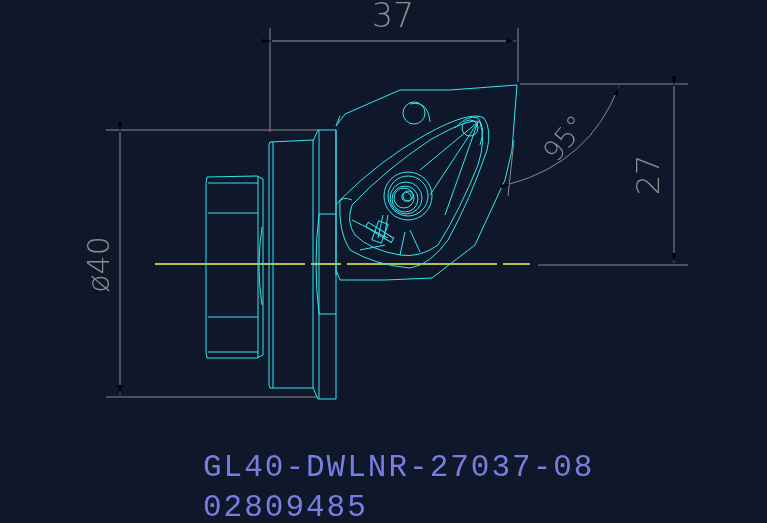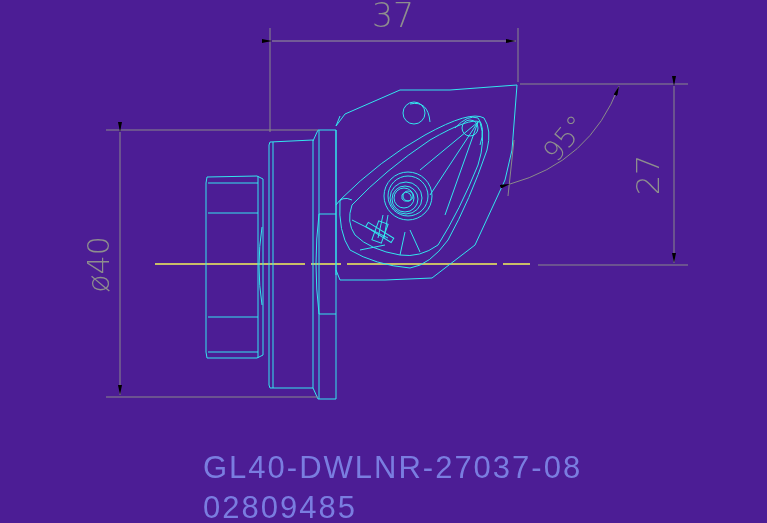--- a/index.html
+++ b/index.html
@@ -1,18 +1,18 @@
 <!DOCTYPE html>
 <html><head>
 <meta charset="utf-8">
 <style>
   html,body{margin:0;padding:0;background:#fcfdfb;}
-  #canvas{position:relative;width:767px;height:523px;overflow:hidden;background:#4c1d95;}
+  #canvas{position:relative;width:767px;height:523px;overflow:hidden;background:#0f172a;}
   svg{position:absolute;left:0;top:0;}
-  .lbl{position:absolute;font-family:Liberation Sans, sans-serif;color:#7a7de0;font-size:31px;letter-spacing:2px;font-weight:normal;white-space:nowrap;}
+  .lbl{position:absolute;font-family:Liberation Mono, monospace;color:#7a7de0;font-size:31px;letter-spacing:2px;font-weight:normal;white-space:nowrap;}
   .dim{position:absolute;font-family:"DejaVu Sans",sans-serif;color:#8e8e8e;font-size:30px;white-space:nowrap;}
 </style>
 </head>
 <body>
 
 <div id="canvas">
 <svg width="767" height="523" viewBox="0 0 767 523">
   <defs>
     <marker id="arr" viewBox="0 0 10 4" refX="10" refY="2" markerWidth="10" markerHeight="4" markerUnits="userSpaceOnUse" orient="auto">
       <path d="M0,0 L10,2 L0,4 z" fill="#000"></path>

